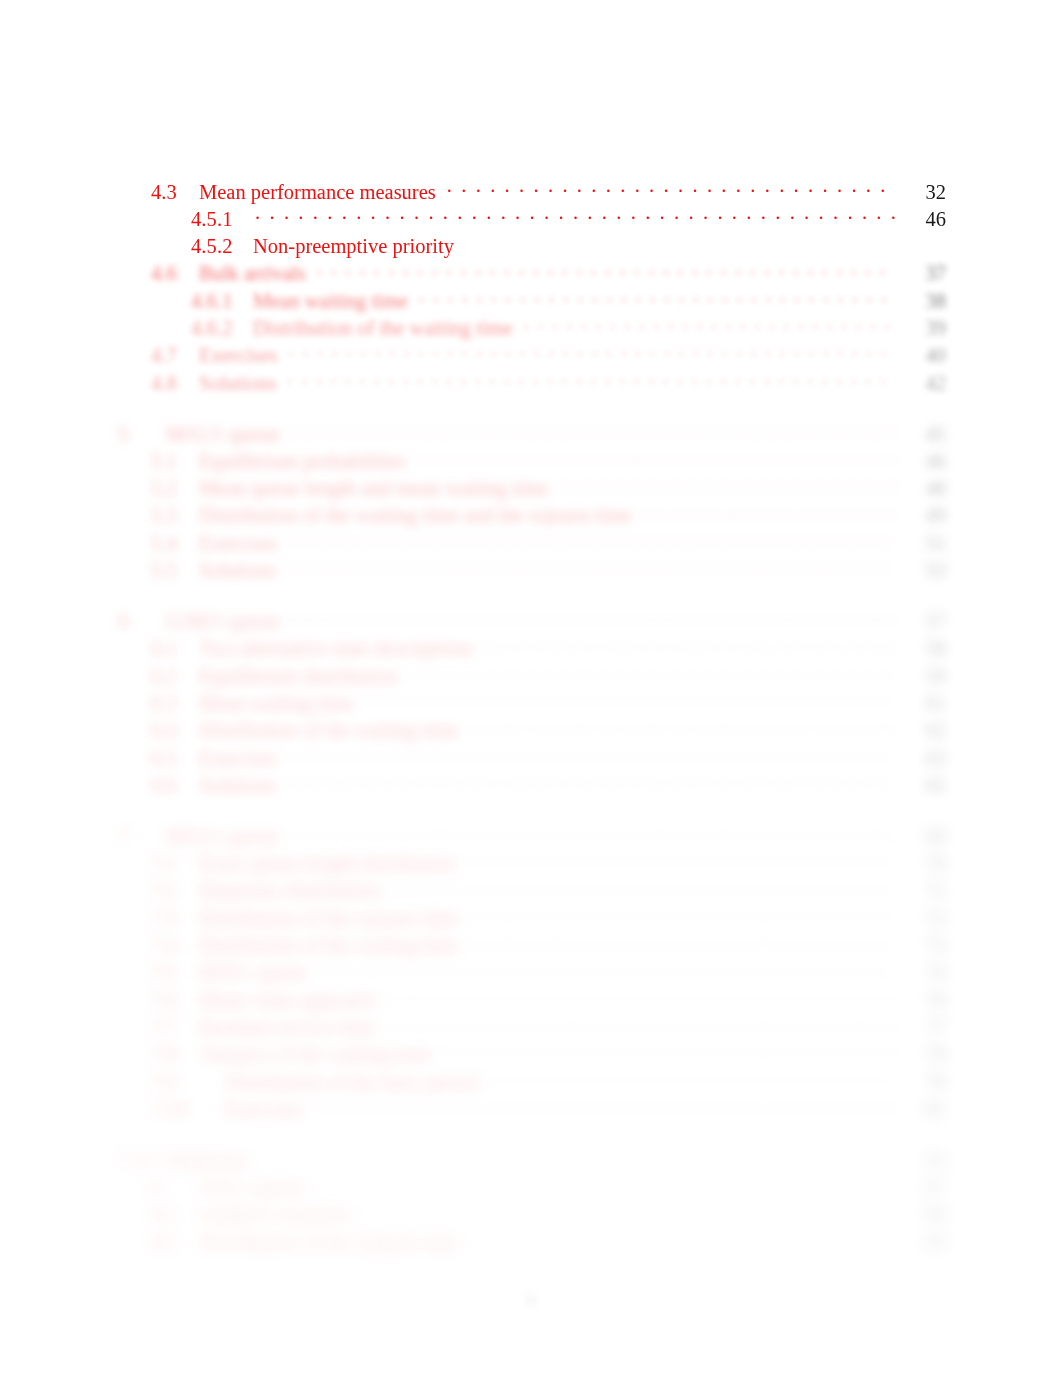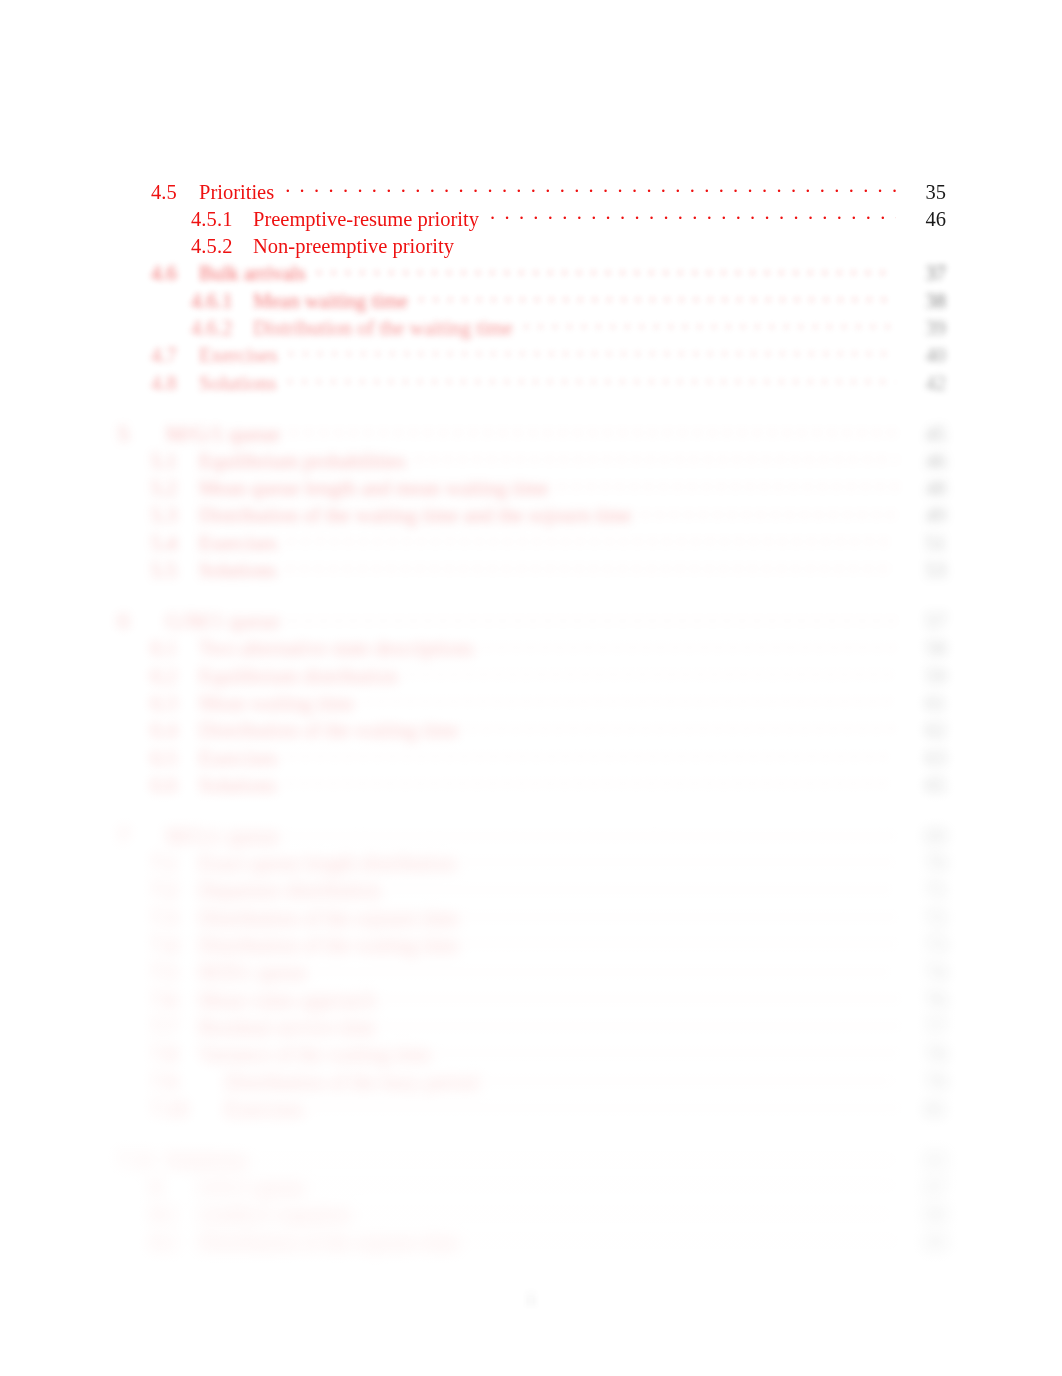--- a/index.html
+++ b/index.html
@@ -128,34 +128,33 @@
 </style>
 </head>
 <body>
 
 <div id="page">
 
   <div class="toc-body">
 
     <div class="blurgrp">
 
-
-
-      <div class="toc-row">
-        <span class="indent d-section"></span>
-        <span class="num">4.5</span>
-        <span class="title">Priorities</span>
-        <span class="leader"></span>
-        <span class="page-num">35</span>
-      </div>
+      <div class="toc-row">
+        <span class="indent d-section"></span>
+        <span class="num">4.3</span>
+        <span class="title">Mean performance measures</span>
+        <span class="leader"></span>
+        <span class="page-num">32</span>
+      </div>
+
+
 
       <div class="toc-row">
         <span class="indent d-subsec"></span>
         <span class="num wide">4.5.1</span>
-        <span class="title">Preemptive-resume priority</span>
         <span class="leader"></span>
         <span class="page-num">46</span>
       </div>
 
       <div class="toc-row">
         <span class="indent d-subsec"></span>
         <span class="num wide">4.5.2</span>
         <span class="title">Non-preemptive priority</span>
         <span class="leader hidden"></span>
         <span class="page-num empty"></span>

